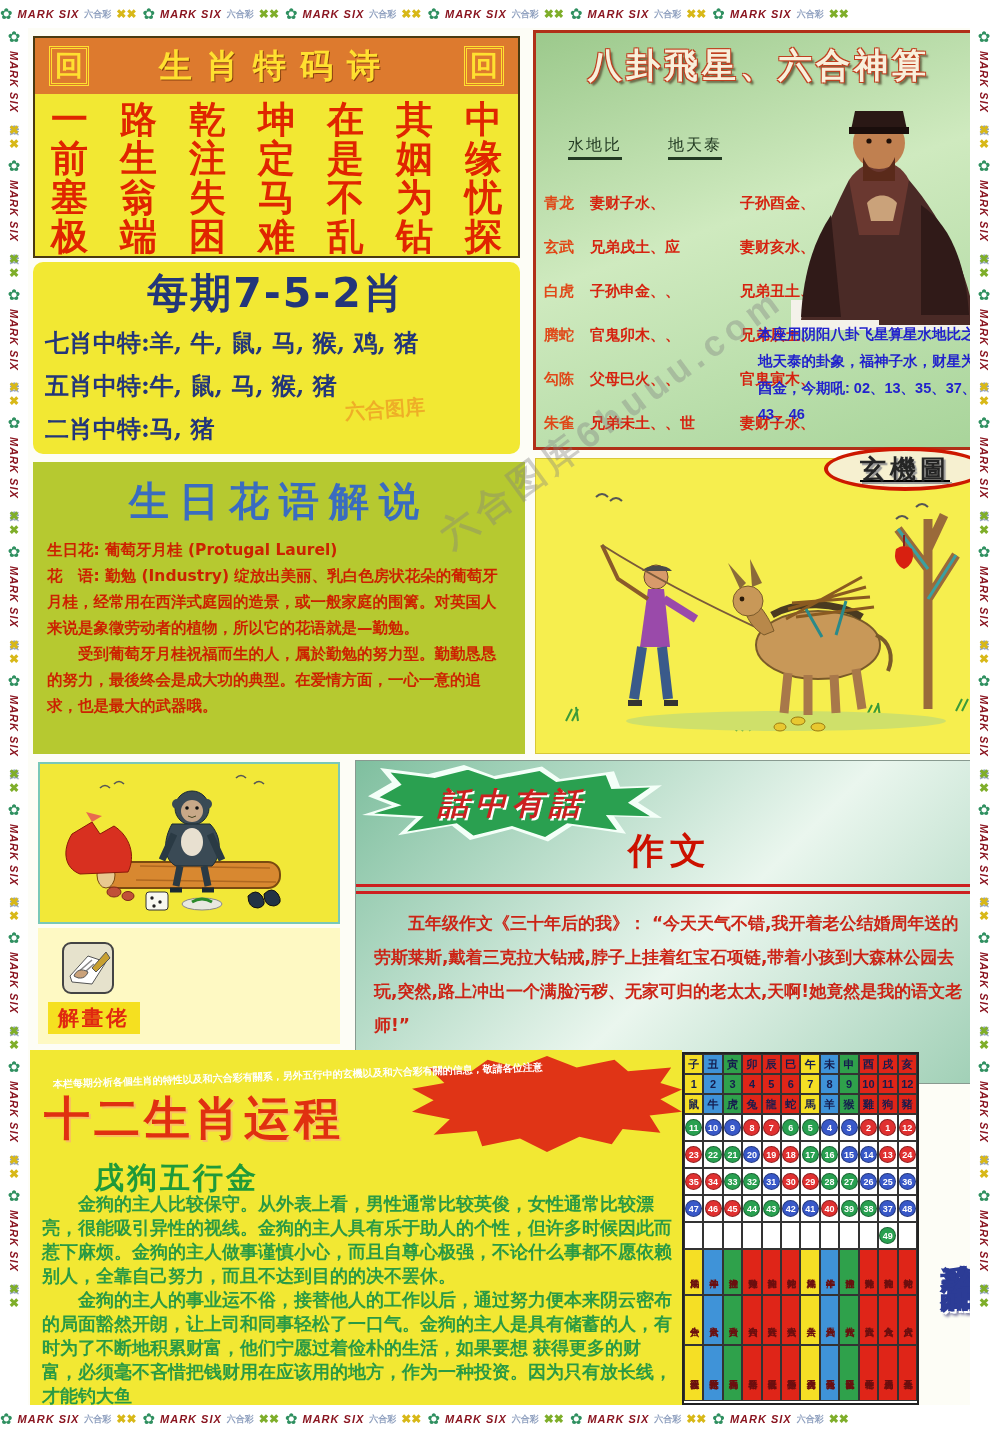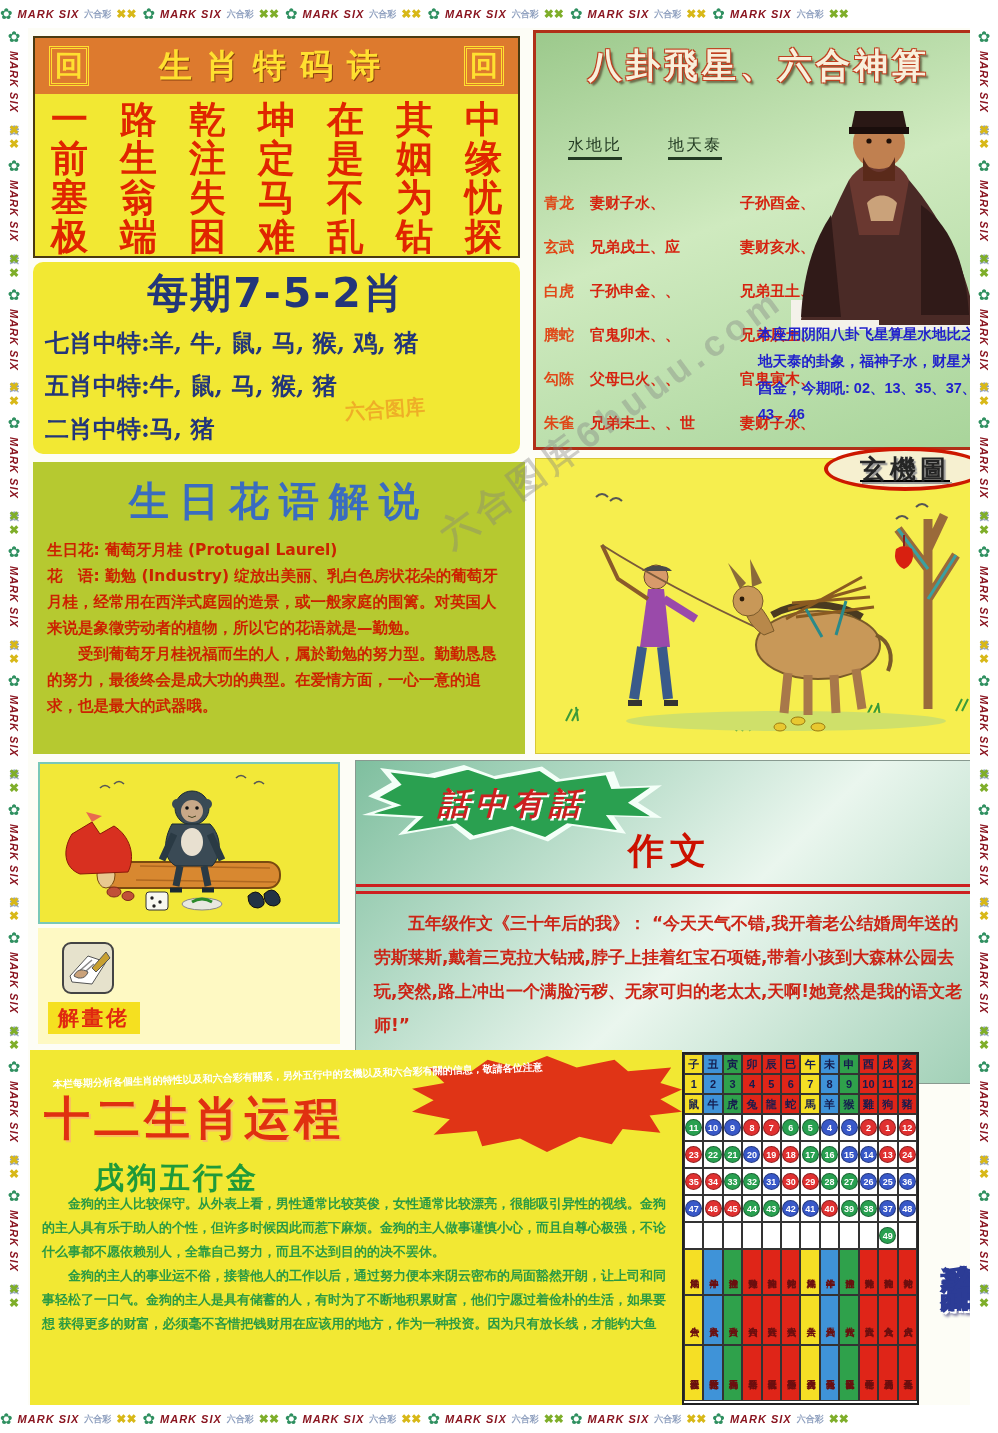--- a/index.html
+++ b/index.html
@@ -80,21 +80,21 @@
   #hz-rule { margin-top:8px; height:10px; border-top:3px solid #cc2020; border-bottom:3px solid #cc2020; }
   #hz-body { padding:12px 18px 0 18px; color:#cc2416; font-weight:bold; font-size:17px; line-height:34px; text-indent:2em; font-family:"DejaVu Sans", sans-serif; }
 
   
   #yuncheng-panel { left:30px; top:1050px; width:652px; height:355px; background:#f2e833; }
   #yc-burst { position:absolute; left:382px; top:6px; width:270px; height:96px; background:#e03416;
       clip-path:polygon(50% 0%, 61% 12%, 75% 4%, 80% 16%, 96% 12%, 92% 28%, 100% 35%, 92% 45%, 100% 58%, 88% 62%, 92% 80%, 78% 76%, 74% 92%, 62% 84%, 50% 100%, 40% 86%, 26% 94%, 24% 78%, 8% 82%, 14% 66%, 0% 58%, 8% 46%, 0% 34%, 12% 28%, 6% 12%, 22% 16%, 28% 4%, 39% 12%); }
   #yc-burst-text { position:absolute; inset:16px 28px; color:#fff; font-size:10px; line-height:15px; font-weight:bold; transform:rotate(-2deg); }
   #yc-title { position:absolute; left:14px; top:38px; color:#e03010; font-size:46px; font-weight:bold; font-family:"DejaVu Serif", serif; letter-spacing:4px; text-shadow:2px 2px 0 #f8c060; }
   #yc-subtitle { position:absolute; left:64px; top:108px; color:#1f9a3a; font-size:30px; font-weight:bold; font-family:"DejaVu Serif", serif; letter-spacing:3px;text-align:center; }
-  #yc-body { position:absolute; left:12px; top:142px; width:632px; color:#2a9a44; font-weight:bold; font-size:13px; line-height:24px; }
+  #yc-body { position:absolute; left:12px; top:142px; width:632px; color:#2a9a44; font-weight:bold; font-size:18px; line-height:24px; }
   #yc-body p { text-indent:2em; }
 
   
   #zodiac-table { position:absolute; left:682px; top:1052px; width:237px; height:353px; border:2px solid #222; background:#fff; z-index:10; }
   .zrow { display:grid; grid-template-columns:repeat(12,1fr); }
   .zc { border:1px solid #333; display:flex; align-items:center; justify-content:center; font-weight:bold; font-size:11px; color:#151c4e; overflow:hidden; }
   .r-branch .zc, .r-num .zc, .r-animal .zc { height:20px; }
   .r-ball .zc { height:27px; background:#fff; }
   .r-clash .zc { height:46px; }
   .r-liuhe .zc { height:50px; }

